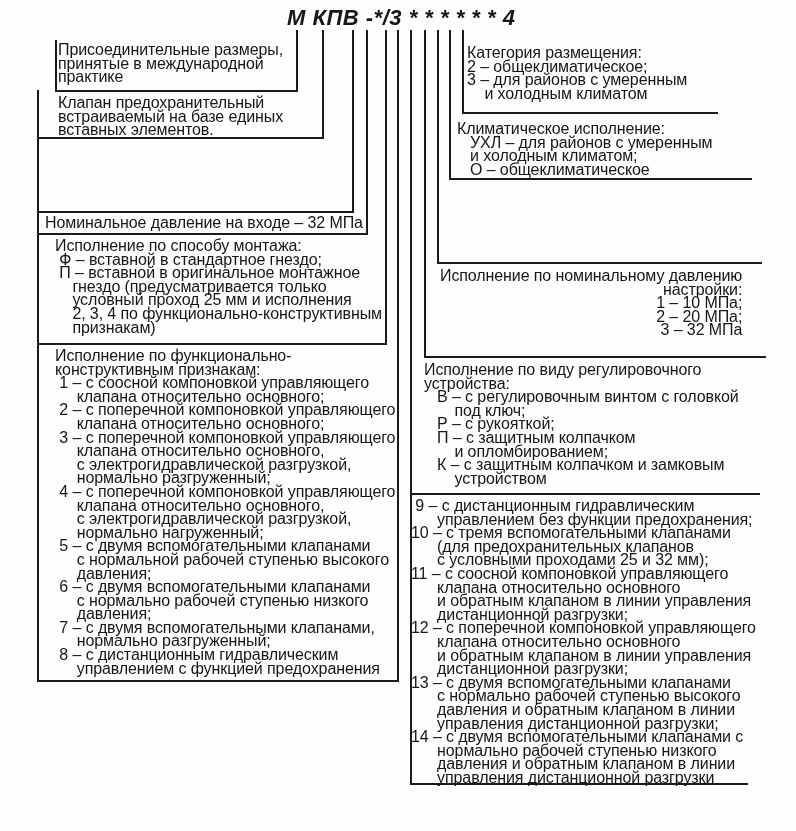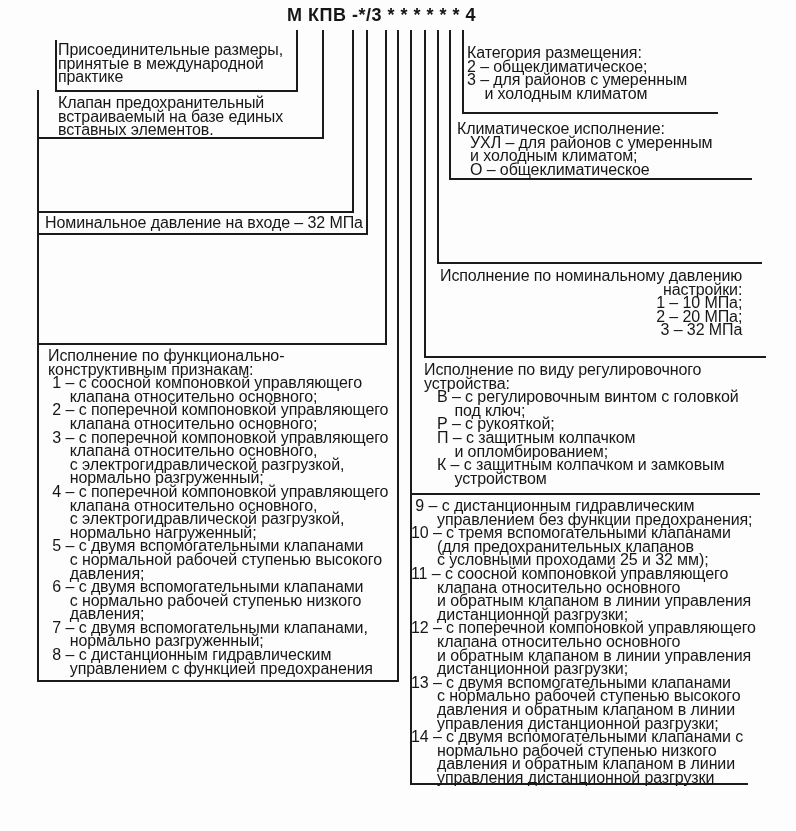--- a/index.html
+++ b/index.html
@@ -9,22 +9,23 @@
   }
   .page{
     position:relative;
     width:796px;height:831px;
     background:#fdfdfd;
     overflow:hidden;
     color:#161616;
   }
   .code{
     position:absolute;
+    font-style:italic;
     font-weight:bold;
-    font-size:18px;
+    font-size:22px;
     letter-spacing:0.5px;
     white-space:pre;
   }
   .tb{
     position:absolute;
     font-size:16px;
     line-height:13.6px;
     white-space:pre;
     letter-spacing:-0.1px;
   }
@@ -66,21 +67,28 @@
   <div class="hl" style="left:410px;top:493px;width:350px;"></div>
   <div class="hl" style="left:410px;top:783px;width:338px;"></div>
 
   <div class="tb" style="left:58px;top:43px;">Присоединительные размеры,
 принятые в международной
 практике</div>
   <div class="tb" style="left:58px;top:96px;">Клапан предохранительный
 встраиваемый на базе единых
 вставных элементов.</div>
   <div class="tb" style="left:45px;top:216px;text-align:right;">Номинальное давление на входе – 32 МПа</div>
-  <div class="tb" style="left:48px;top:349px;">Исполнение по функционально-
+  <div class="tb" style="left:55px;top:239px;">Исполнение по способу монтажа:
+ Ф – вставной в стандартное гнездо;
+ П – вставной в оригинальное монтажное
+    гнездо (предусматривается только
+    условный проход 25 мм и исполнения
+    2, 3, 4 по функционально-конструктивным
+    признакам)</div>
+  <div class="tb" style="left:55px;top:349px;">Исполнение по функционально-
 конструктивным признакам:
  1 – с соосной компоновкой управляющего
      клапана относительно основного;
  2 – с поперечной компоновкой управляющего
      клапана относительно основного;
  3 – с поперечной компоновкой управляющего
      клапана относительно основного,
      с электрогидравлической разгрузкой,
      нормально разгруженный;
  4 – с поперечной компоновкой управляющего

